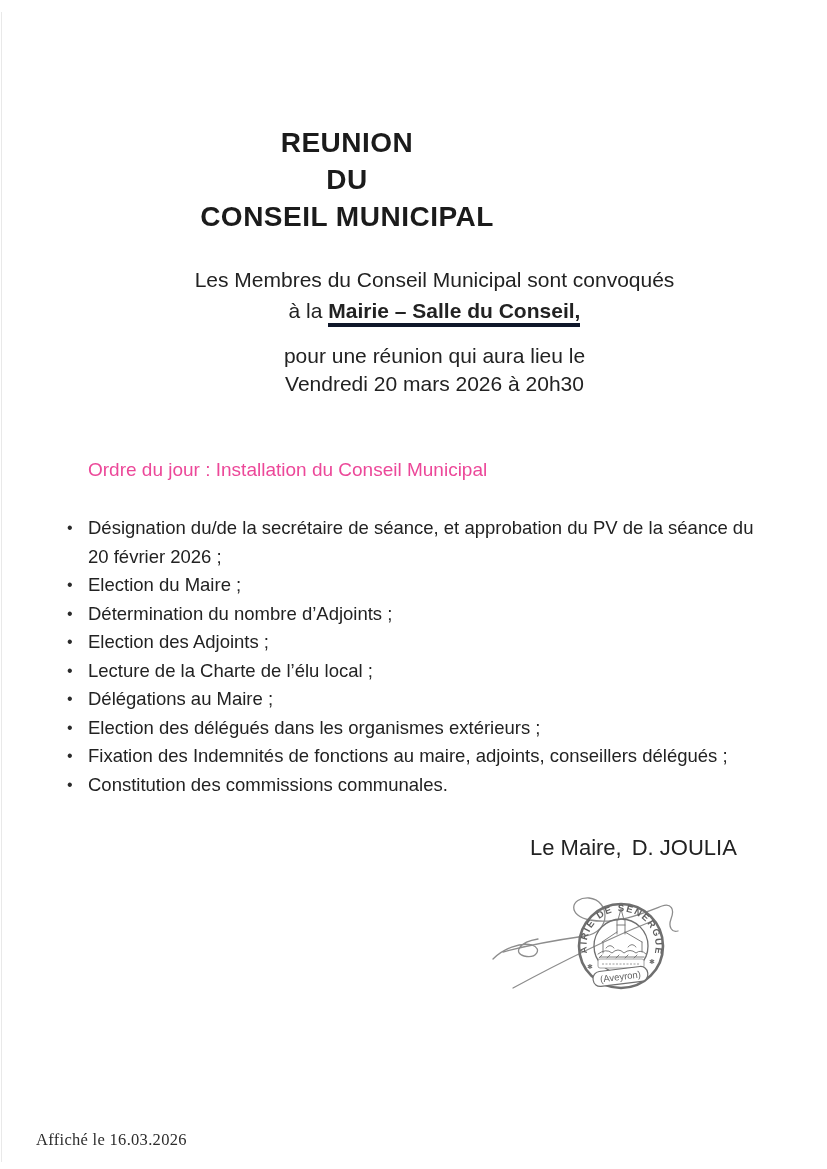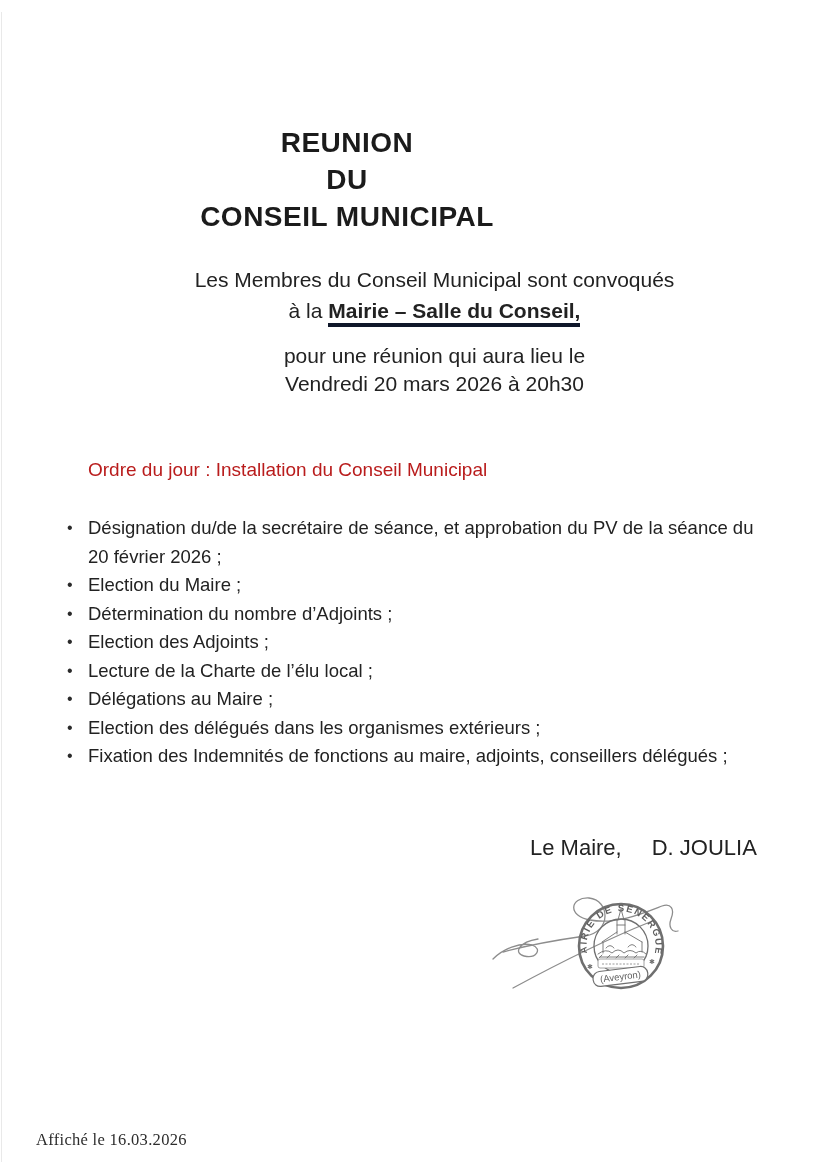--- a/index.html
+++ b/index.html
@@ -28,39 +28,39 @@
     position:absolute;left:21px;top:342px;width:827px;
     text-align:center;font-size:21px;line-height:28px;color:#222;
   }
   .emph{
     font-weight:bold;
     border-bottom:4px solid #0f172a;
     padding-bottom:1px;
   }
   .agenda-heading{
     position:absolute;left:88px;top:459px;
-    font-size:19px;color:#b91c1c;text-align:center;
+    font-size:19px;color:#ec4899;text-align:center;
   }
   .agenda-list{
     position:absolute;left:57px;top:506px;width:700px;
     margin:8px;padding:0;list-style:none;
     font-size:18.5px;line-height:28.5px;color:#222;
   }
   .agenda-list li{
     position:relative;padding-left:23px;margin:0;
   }
   .agenda-list li::before{
     content:"•";
     position:absolute;left:2px;top:0;
     font-size:16px;color:#2a2a2a;
   }
   .signature-line{
     position:absolute;left:530px;top:835px;
     font-size:22px;color:#222;
-    display:flex;gap:30px;
+    display:flex;gap:10px;
   }
   .stamp-wrap{
     position:absolute;left:440px;top:862px;width:320px;height:170px;
   }
   .footer-posted{
     position:absolute;left:36px;top:1130px;
     font-family:"Liberation Serif", serif;
     font-size:16.5px;color:#2c2c2c;letter-spacing:0.3px;
   }
 </style>
@@ -91,20 +91,21 @@
 
   <ul class="agenda-list">
     <li>Désignation du/de la secrétaire de séance, et approbation du PV de la séance du 20 février 2026 ;</li>
     <li>Election du Maire ;</li>
     <li>Détermination du nombre d’Adjoints ;</li>
     <li>Election des Adjoints ;</li>
     <li>Lecture de la Charte de l’élu local ;</li>
     <li>Délégations au Maire ;</li>
     <li>Election des délégués dans les organismes extérieurs ;</li>
     <li>Fixation des Indemnités de fonctions au maire, adjoints, conseillers délégués ;</li>
+    <li>Constitution des commissions communales.</li>
   </ul>
 
   <div class="signature-line">
     <span>Le Maire,</span>
     <span>D. JOULIA</span>
   </div>
 
   <div class="stamp-wrap">
     <svg width="320" height="170" viewBox="0 0 320 170" fill="none" xmlns="http://www.w3.org/2000/svg">
 

